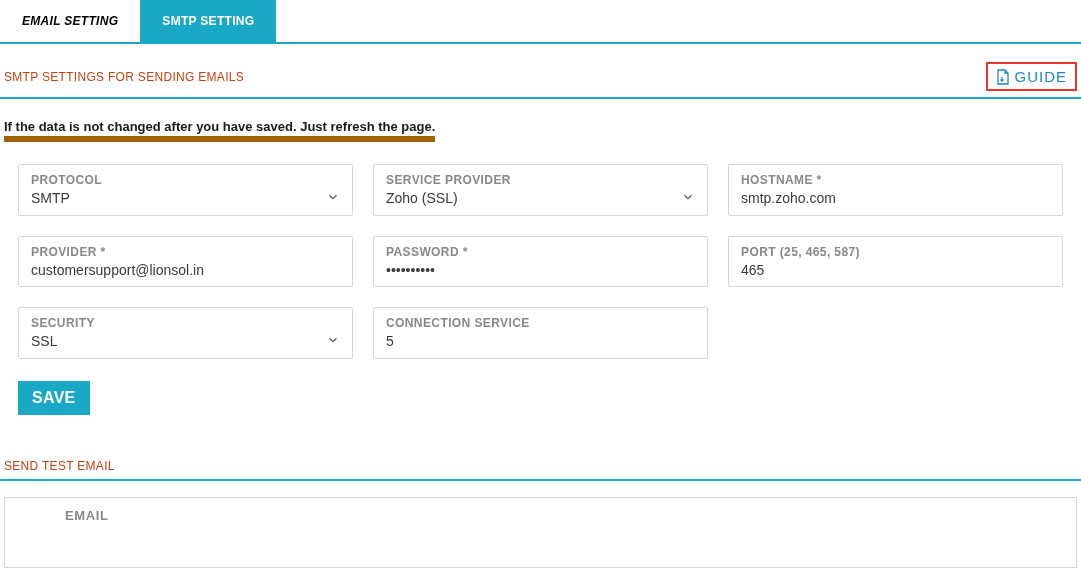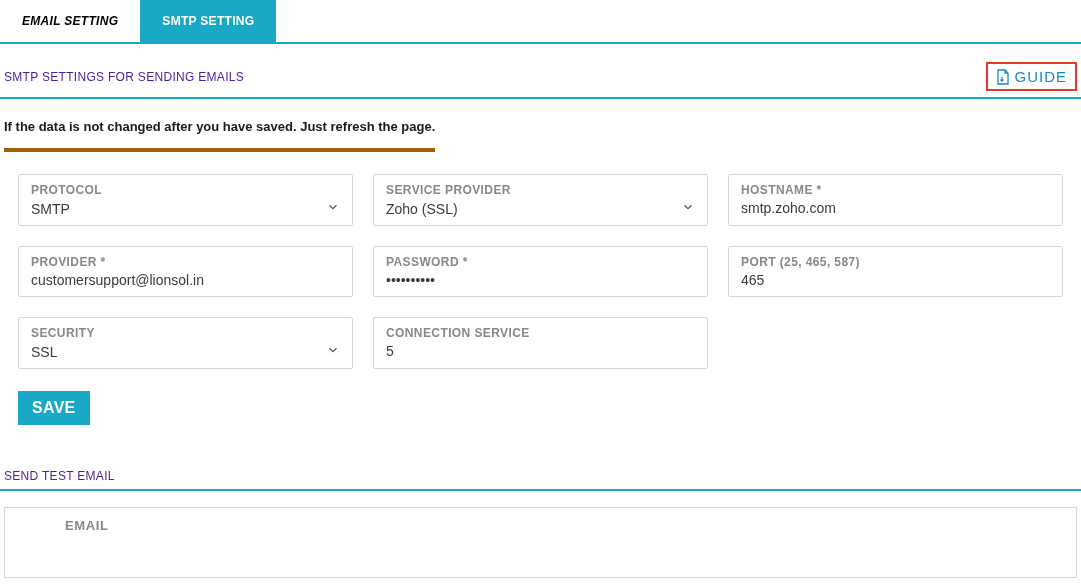--- a/index.html
+++ b/index.html
@@ -26,45 +26,45 @@
 
   .section-bar {
     display: flex;
     justify-content: space-between;
     align-items: center;
     padding: 18px 4px 6px 4px;
     border-bottom: 2px solid #19a8c5;
   }
   .section-title {
     font-size: 12px;
-    color: #4c1d95;
+    color: #c2410c;
     font-weight: 500;
     letter-spacing: 0.3px;
   }
   .guide-btn {
     display: flex;
     align-items: center;
     border: 2px solid #e43b2c;
     color: #1b87c9;
     font-size: 15px;
     font-weight: 500;
     padding: 4px 8px;
     cursor: pointer;
     letter-spacing: 1px;
   }
   .guide-btn svg { margin-right: 4px; }
 
   .notice {
     margin: 20px 4px 0 4px;
-    padding-bottom: 14px;
+    padding-bottom: 2px;
     font-weight: bold;
     font-size: 13px;
     color: #1a1a1a;
     display: inline-block;
-    border-bottom: 4px solid #a16207;
+    border-bottom: 6px solid #a16207;
   }
 
   .form-grid {
     display: grid;
     grid-template-columns: repeat(3, 1fr);
     gap: 20px;
     padding: 22px 18px 0 18px;
   }
   .field {
     border: 1px solid #d6d6d6;
@@ -75,21 +75,21 @@
     flex-direction: column;
   }
   .field-label {
     font-size: 12px;
     font-weight: 700;
     color: #888;
     letter-spacing: 0.4px;
   }
   .field-value-row {
     display: flex;
-    align-items: center;
+    align-items: flex-start;
     justify-content: space-between;
     margin-top: 3px;
   }
   .field input {
     border: none;
     outline: none;
     font-size: 14px;
     color: #3a3a3a;
     width: 100%;
     background: transparent;

